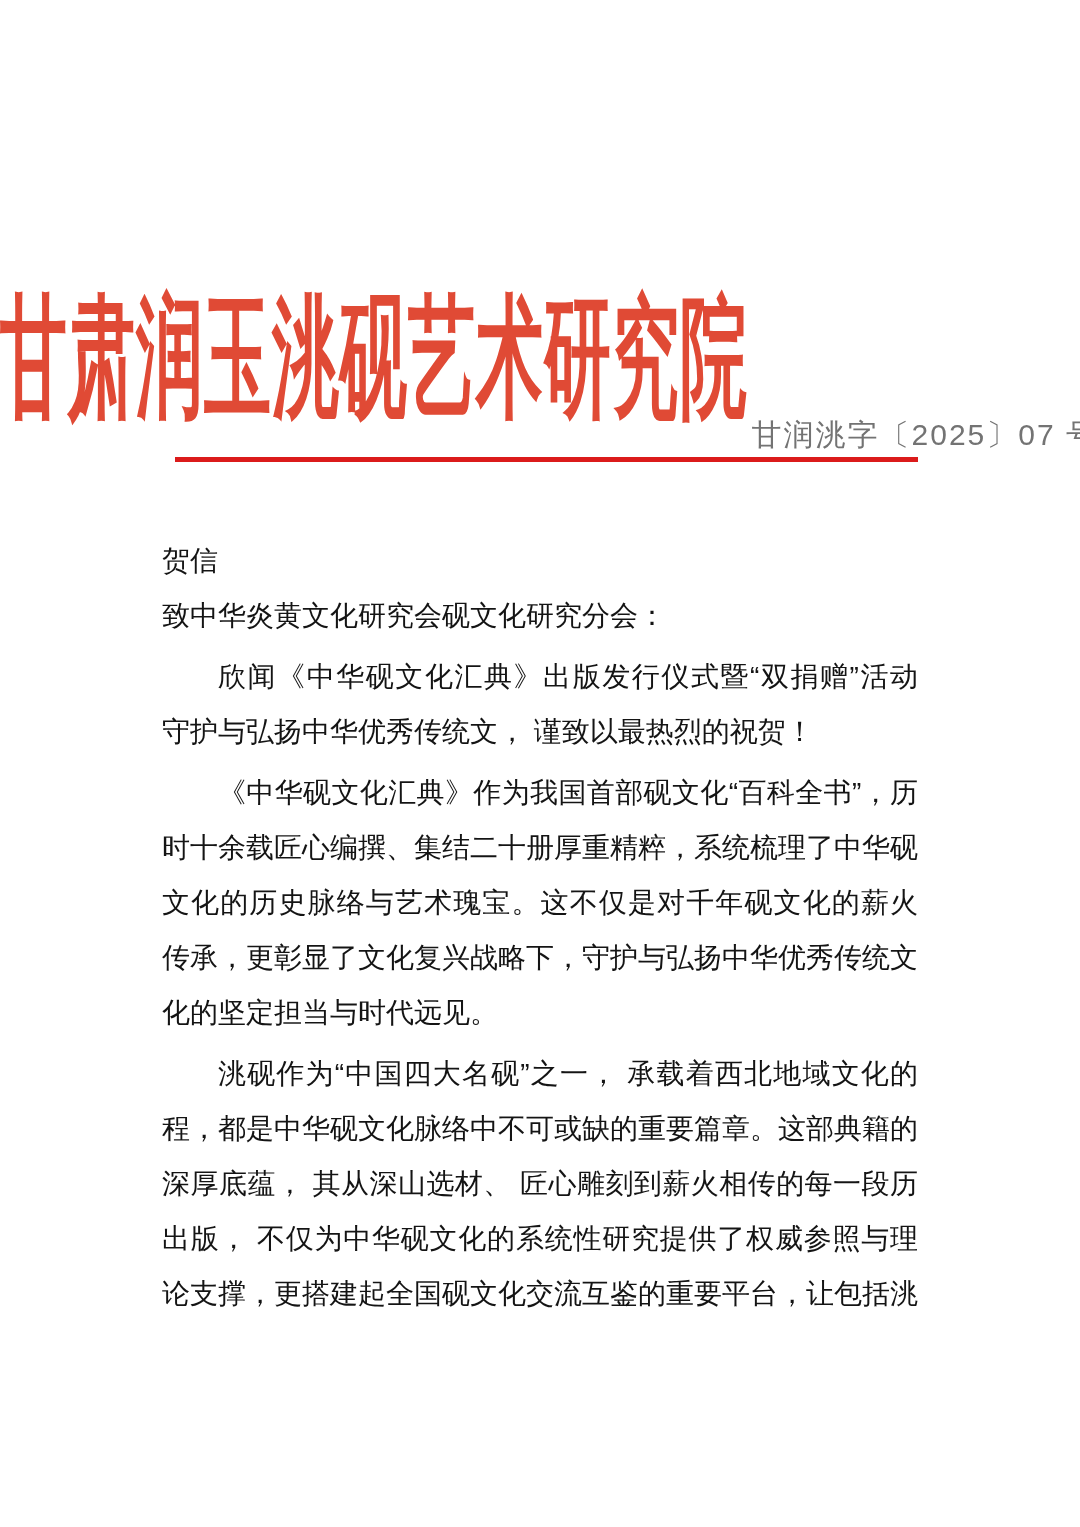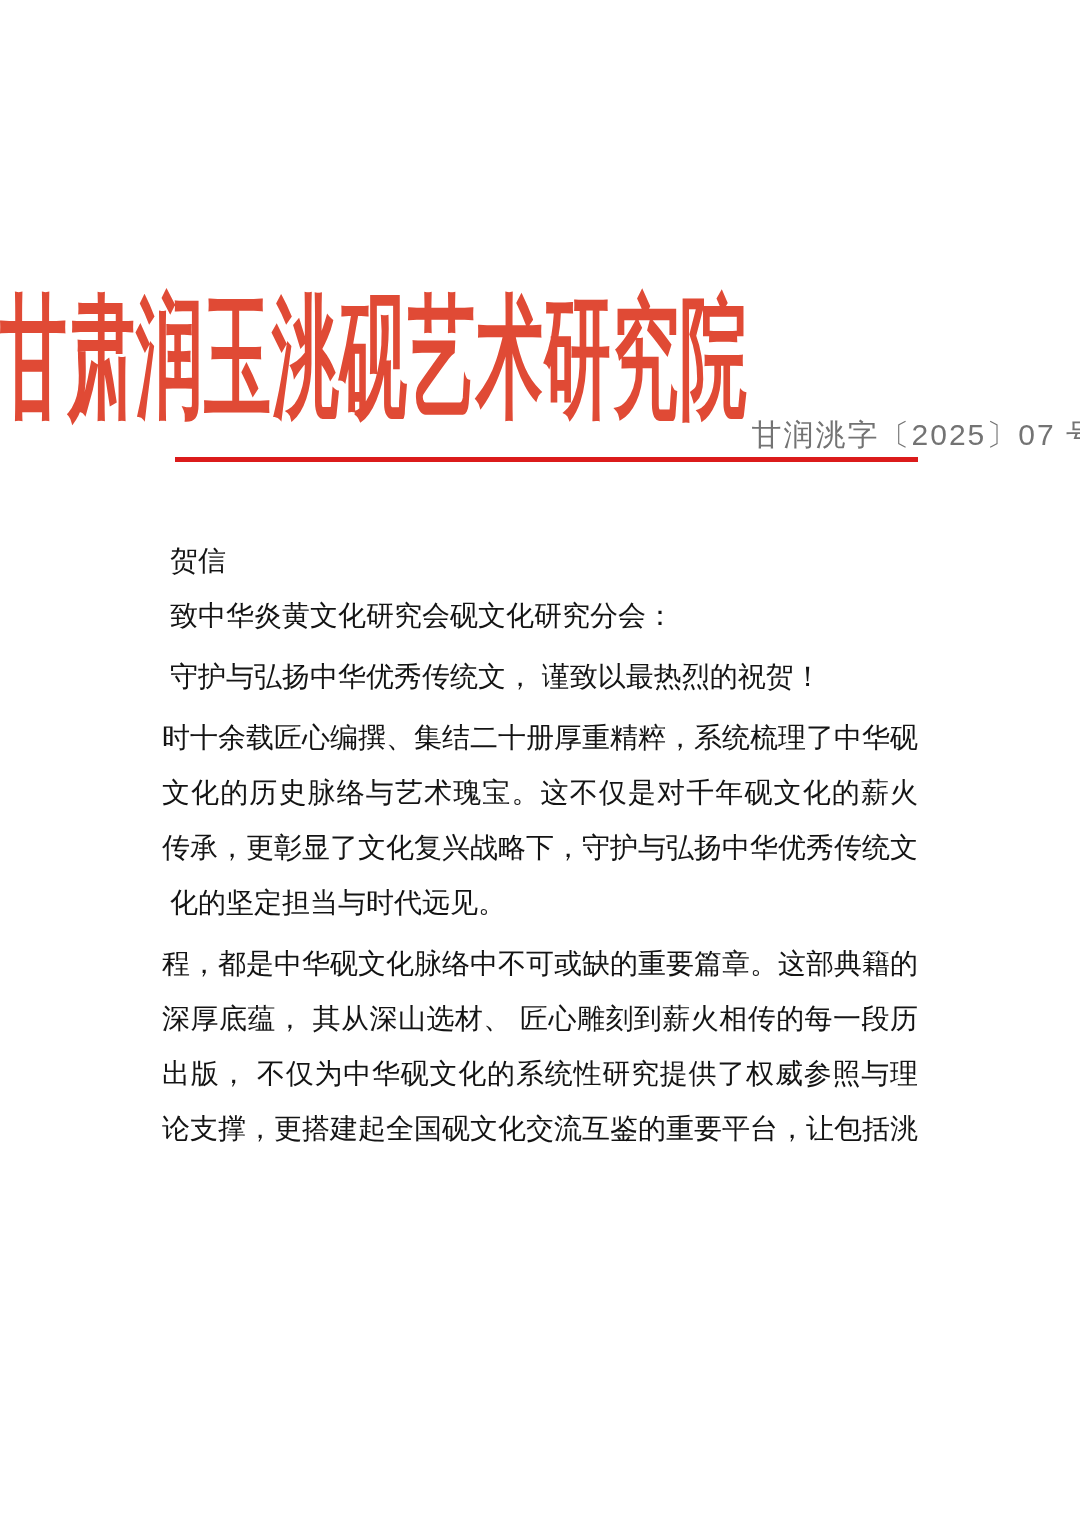--- a/index.html
+++ b/index.html
@@ -72,21 +72,20 @@
     height: 55px;
     overflow: hidden;
   }
   .fill {
     text-align: justify;
     text-align-last: justify;
   }
   .end {
     text-align: left;
     text-align-last: left;
-    margin-left: 8px;
   }
   .indent {
     text-indent: 2em;
   }
   .paragraph {
     margin-top: 6px;
   }
 </style>
 </head>
 <body>
@@ -99,29 +98,32 @@
     </div>
     <div class="doc-number">甘润洮字〔2025〕07 号</div>
     <div class="red-divider"></div>
   </header>
 
   <main class="letter-body">
     <div class="line end">贺信</div>
     <div class="line end">致中华炎黄文化研究会砚文化研究分会：</div>
     <div>
         <div class="paragraph">
+          <div class="line indent fill">欣闻《中华砚文化汇典》出版发行仪式暨“双捐赠”活动</div>
           <div class="line end">守护与弘扬中华优秀传统文， 谨致以最热烈的祝贺！</div>
         </div>
         <div class="paragraph">
+          <div class="line indent fill">《中华砚文化汇典》作为我国首部砚文化“百科全书”，历</div>
           <div class="line fill">时十余载匠心编撰、集结二十册厚重精粹，系统梳理了中华砚</div>
           <div class="line fill">文化的历史脉络与艺术瑰宝。这不仅是对千年砚文化的薪火</div>
           <div class="line fill">传承，更彰显了文化复兴战略下，守护与弘扬中华优秀传统文</div>
           <div class="line end">化的坚定担当与时代远见。</div>
         </div>
         <div class="paragraph">
+          <div class="line indent fill">洮砚作为“中国四大名砚”之一， 承载着西北地域文化的</div>
           <div class="line fill">程，都是中华砚文化脉络中不可或缺的重要篇章。这部典籍的</div>
           <div class="line fill">深厚底蕴， 其从深山选材、 匠心雕刻到薪火相传的每一段历</div>
           <div class="line fill">出版， 不仅为中华砚文化的系统性研究提供了权威参照与理</div>
           <div class="line fill">论支撑，更搭建起全国砚文化交流互鉴的重要平台，让包括洮</div>
         </div>
       </div>
   </main>
 
 </div>
 

